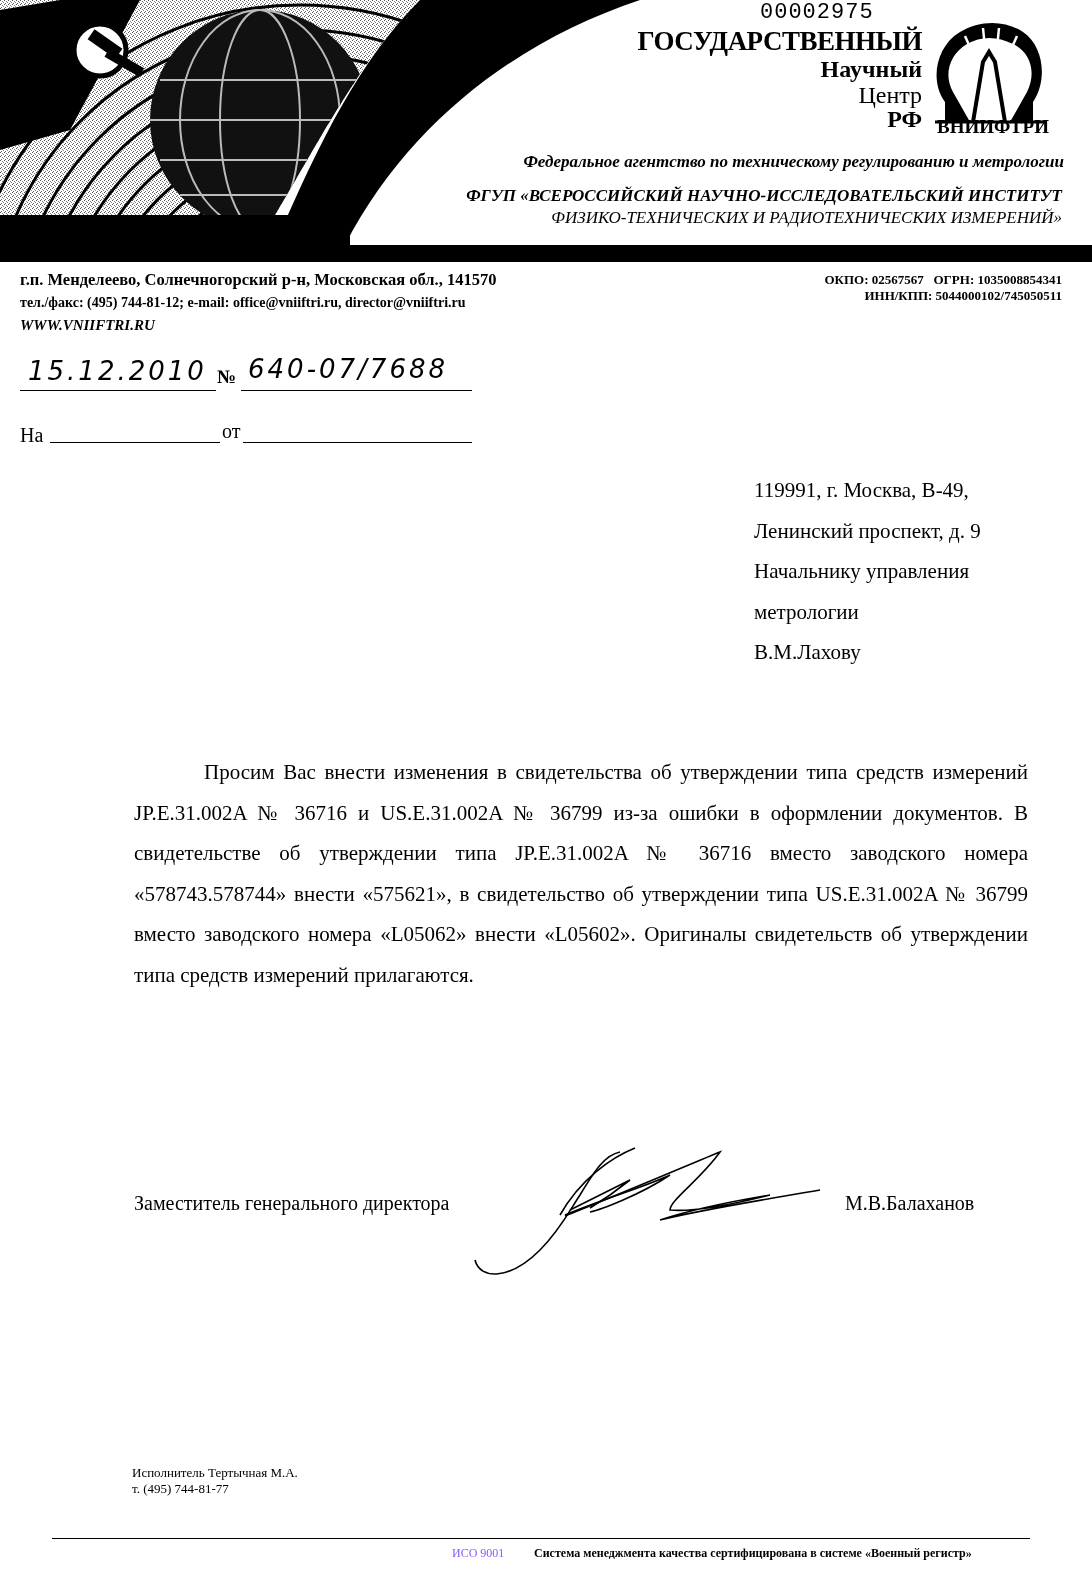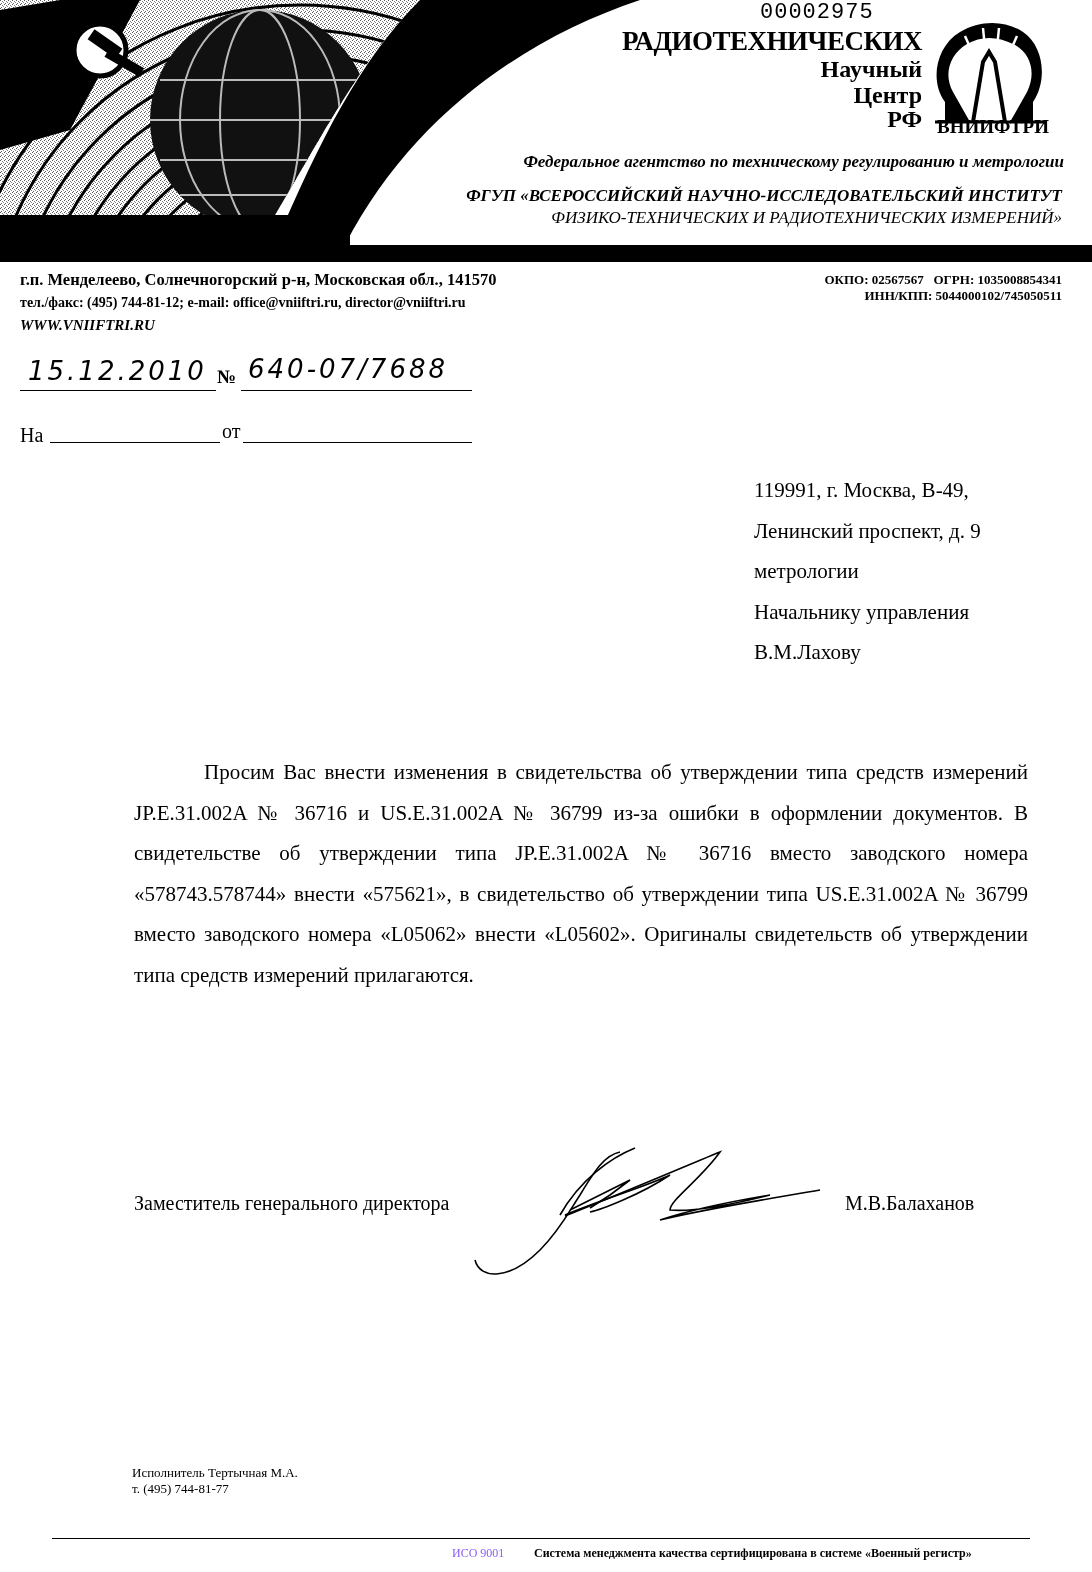--- a/index.html
+++ b/index.html
@@ -5,21 +5,21 @@
     html, body { margin: 0; padding: 0; background: #ffffff; }
     body { width: 1092px; height: 1572px; position: relative; overflow: hidden; color: #000; font-family: "Liberation Serif", serif; }
     .abs { position: absolute; }
 
     
     #header-graphic { position: absolute; left: 0; top: 0; width: 1092px; height: 262px; }
 
     .serial { left: 760px; top: 0px; font-family: "Liberation Mono", monospace; font-size: 22px; letter-spacing: 1px; }
     .gos { right: 170px; top: 26px; font-weight: bold; font-size: 27px; font-family: "Liberation Serif", serif; letter-spacing: -0.5px; }
     .nauch { right: 170px; top: 56px; font-weight: bold; font-size: 24px; text-align: right; }
-    .centr { right: 170px; top: 82px; font-weight: bold; font-size: 24px; }
+    .centr { right: 170px; top: 82px; font-weight: normal; font-size: 24px; }
     .rf { right: 170px; top: 106px; font-weight: bold; font-size: 24px; }
     .vniiftri { left: 937px; top: 116px; font-weight: bold; font-size: 19px; }
 
     .agency { right: 28px; top: 152px; font-style: italic; font-weight: bold; font-size: 17px; }
     .org1 { right: 30px; top: 186px; font-style: italic; font-weight: bold; font-size: 17px; letter-spacing: 0px; }
     .org2 { right: 30px; top: 208px; font-style: italic; font-weight: normal; font-size: 17px; }
 
     .addr1 { left: 20px; top: 270px; font-weight: bold; font-size: 16.5px; }
     .addr2 { left: 20px; top: 295px; font-weight: bold; font-size: 14px; }
     .www { left: 20px; top: 317px; font-weight: bold; font-style: italic; font-size: 15px; }
@@ -117,21 +117,21 @@
     <line x1="30" y1="14" x2="38" y2="32"></line>
     <line x1="48" y1="6" x2="50" y2="26"></line>
     <line x1="64" y1="6" x2="62" y2="26"></line>
     <line x1="82" y1="14" x2="74" y2="32"></line>
   </g>
   <path d="M38,100 L48,40 L54,30 L60,40 L70,100" fill="none" stroke="#000" stroke-width="4"></path>
   <line x1="0" y1="100" x2="110" y2="100" stroke="#000" stroke-width="3"></line>
 </svg>
 
 <div class="abs serial">00002975</div>
-<div class="abs gos">РАДИОТЕХНИЧЕСКИХ</div>
+<div class="abs gos">ГОСУДАРСТВЕННЫЙ</div>
 <div class="abs nauch">Научный</div>
 <div class="abs centr">Центр</div>
 <div class="abs rf">РФ</div>
 <div class="abs vniiftri">ВНИИФТРИ</div>
 
 <div class="abs agency">Федеральное агентство по техническому регулированию и метрологии</div>
 <div class="abs org1">ФГУП «ВСЕРОССИЙСКИЙ НАУЧНО-ИССЛЕДОВАТЕЛЬСКИЙ ИНСТИТУТ</div>
 <div class="abs org2">ФИЗИКО-ТЕХНИЧЕСКИХ И РАДИОТЕХНИЧЕСКИХ ИЗМЕРЕНИЙ»</div>
 
 <div class="abs addr1">г.п. Менделеево, Солнечногорский р-н, Московская обл., 141570</div>
@@ -147,22 +147,22 @@
 <div class="abs no-val hand">640-07/7688</div>
 
 <div class="abs na-label">На</div>
 <div class="abs na-line"></div>
 <div class="abs ot-label">от</div>
 <div class="abs ot-line"></div>
 
 <div class="abs recipient">
   <div>119991, г. Москва, В-49,</div>
   <div>Ленинский проспект, д. 9</div>
+  <div>Начальнику управления</div>
   <div>метрологии</div>
-  <div>Начальнику управления</div>
   <div>В.М.Лахову</div>
 </div>
 
 <div class="abs body-text">
   <p>Просим Вас внести изменения в свидетельства об утверждении типа средств измерений JP.E.31.002A № 36716 и US.E.31.002A № 36799 из-за ошибки в оформлении документов. В свидетельстве об утверждении типа JP.E.31.002A № 36716 вместо заводского номера «578743.578744» внести «575621», в свидетельство об утверждении типа US.E.31.002A № 36799 вместо заводского номера «L05062» внести «L05602». Оригиналы свидетельств об утверждении типа средств измерений прилагаются.</p>
 </div>
 
 <div class="abs sig-title">Заместитель генерального директора</div>
 <svg id="signature" viewBox="0 0 360 140" xmlns="http://www.w3.org/2000/svg">
   <g fill="none" stroke="#000" stroke-width="1.6">

